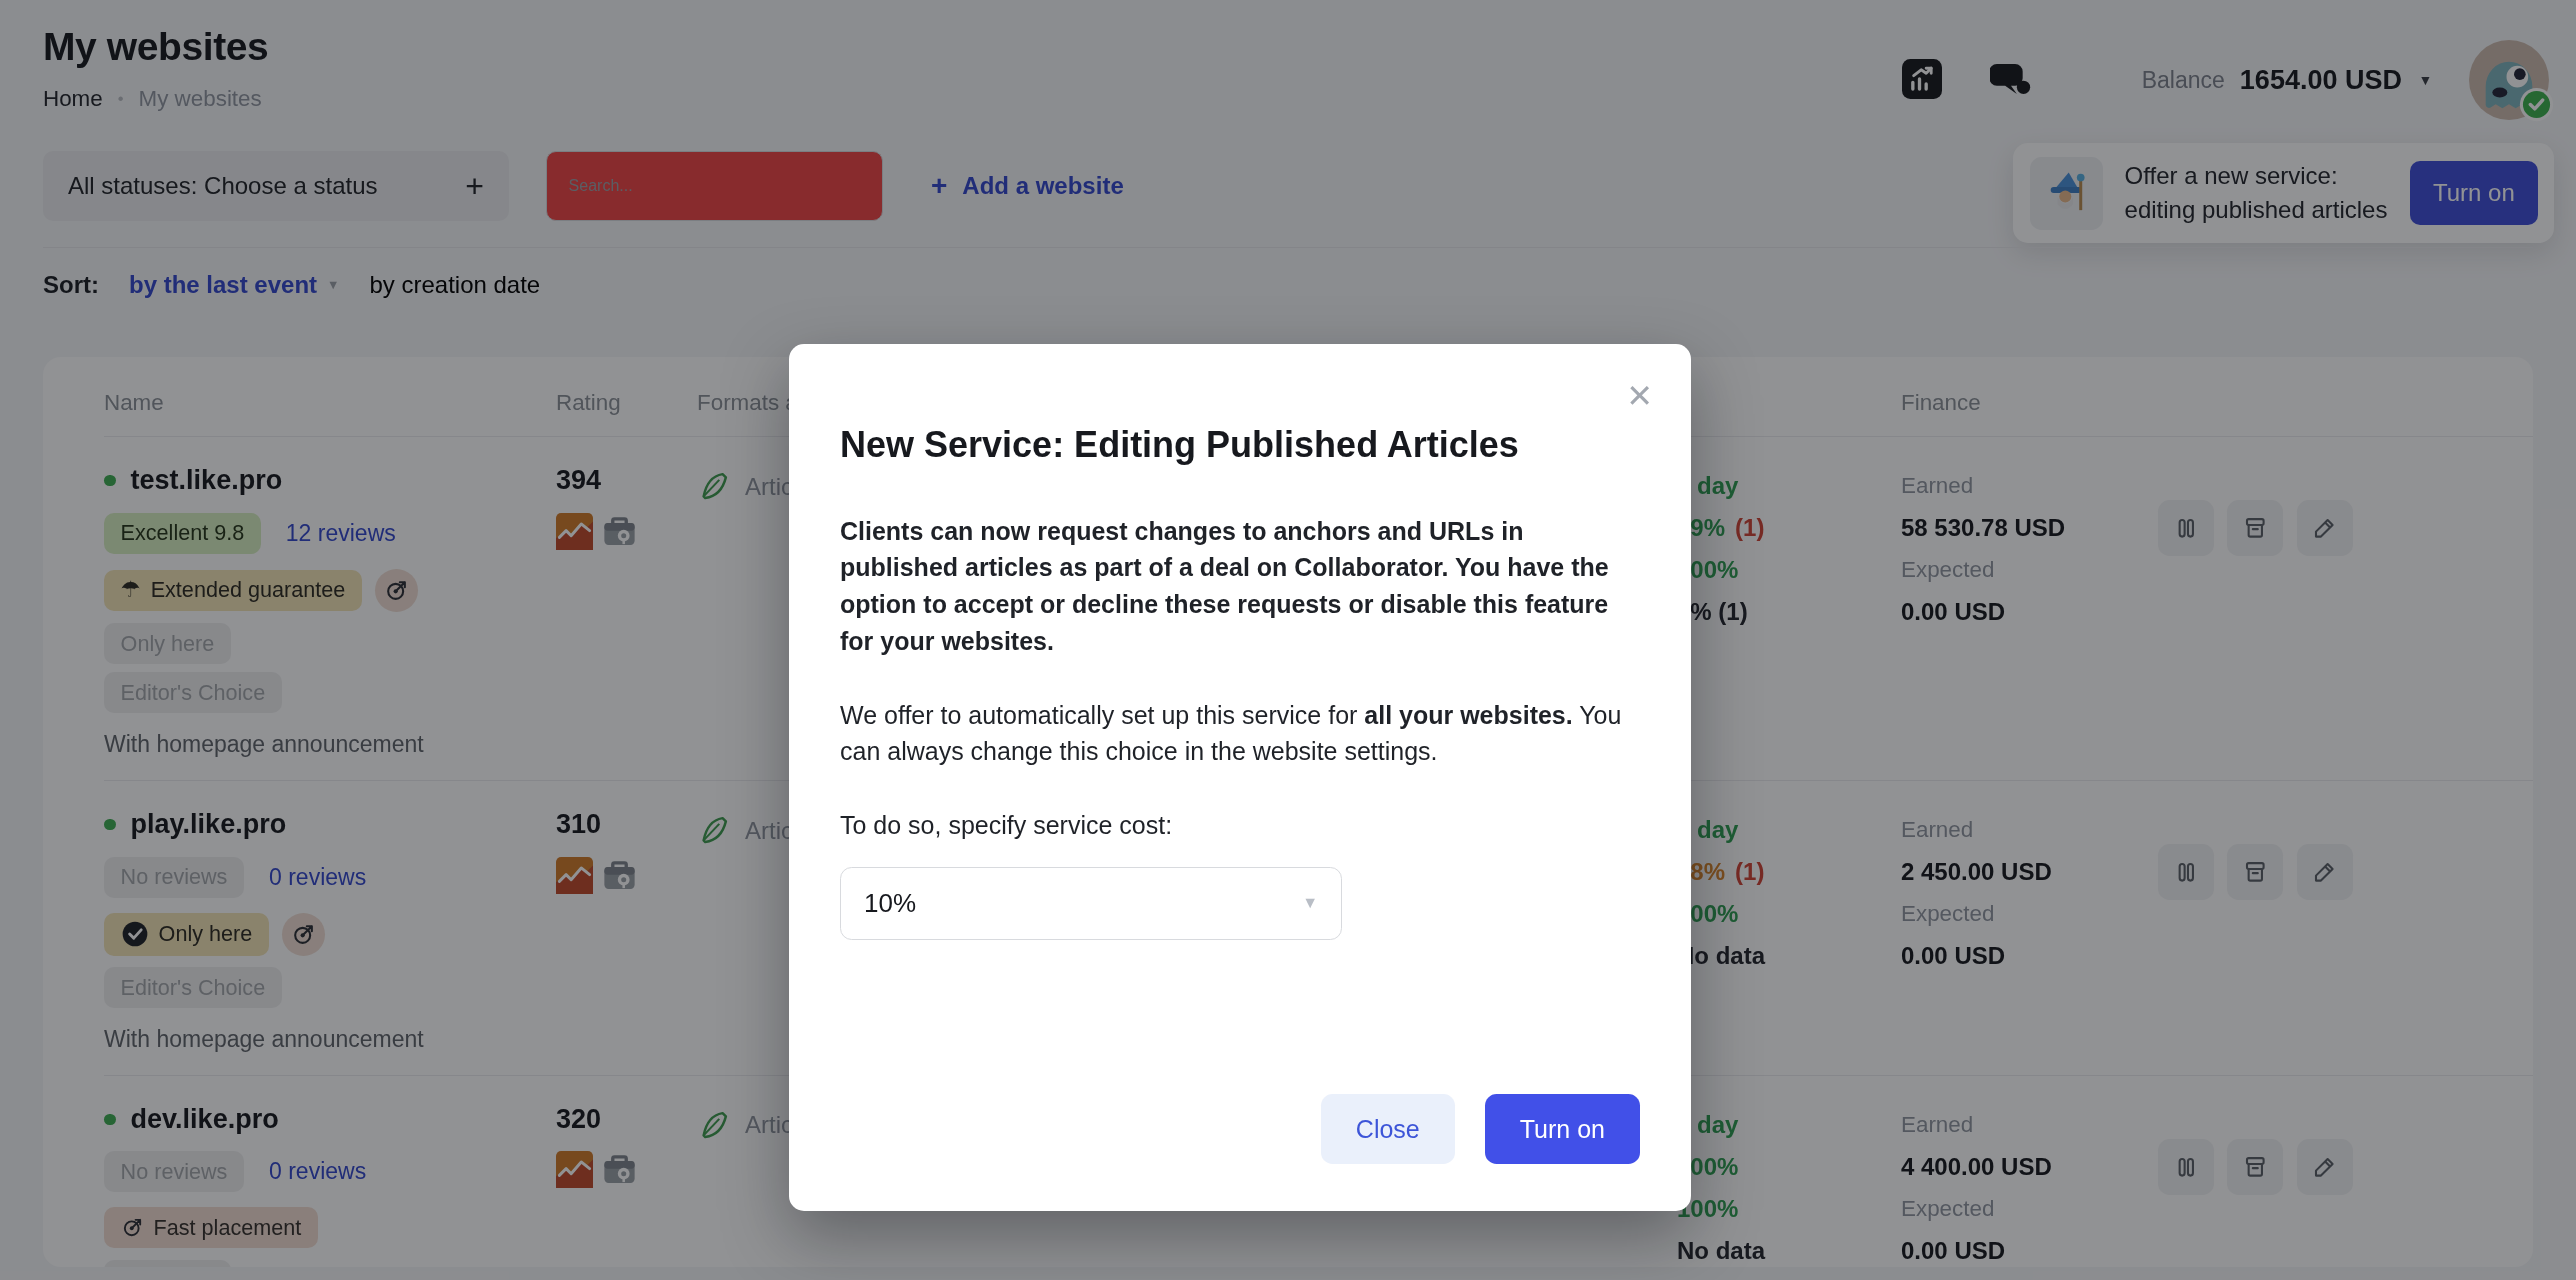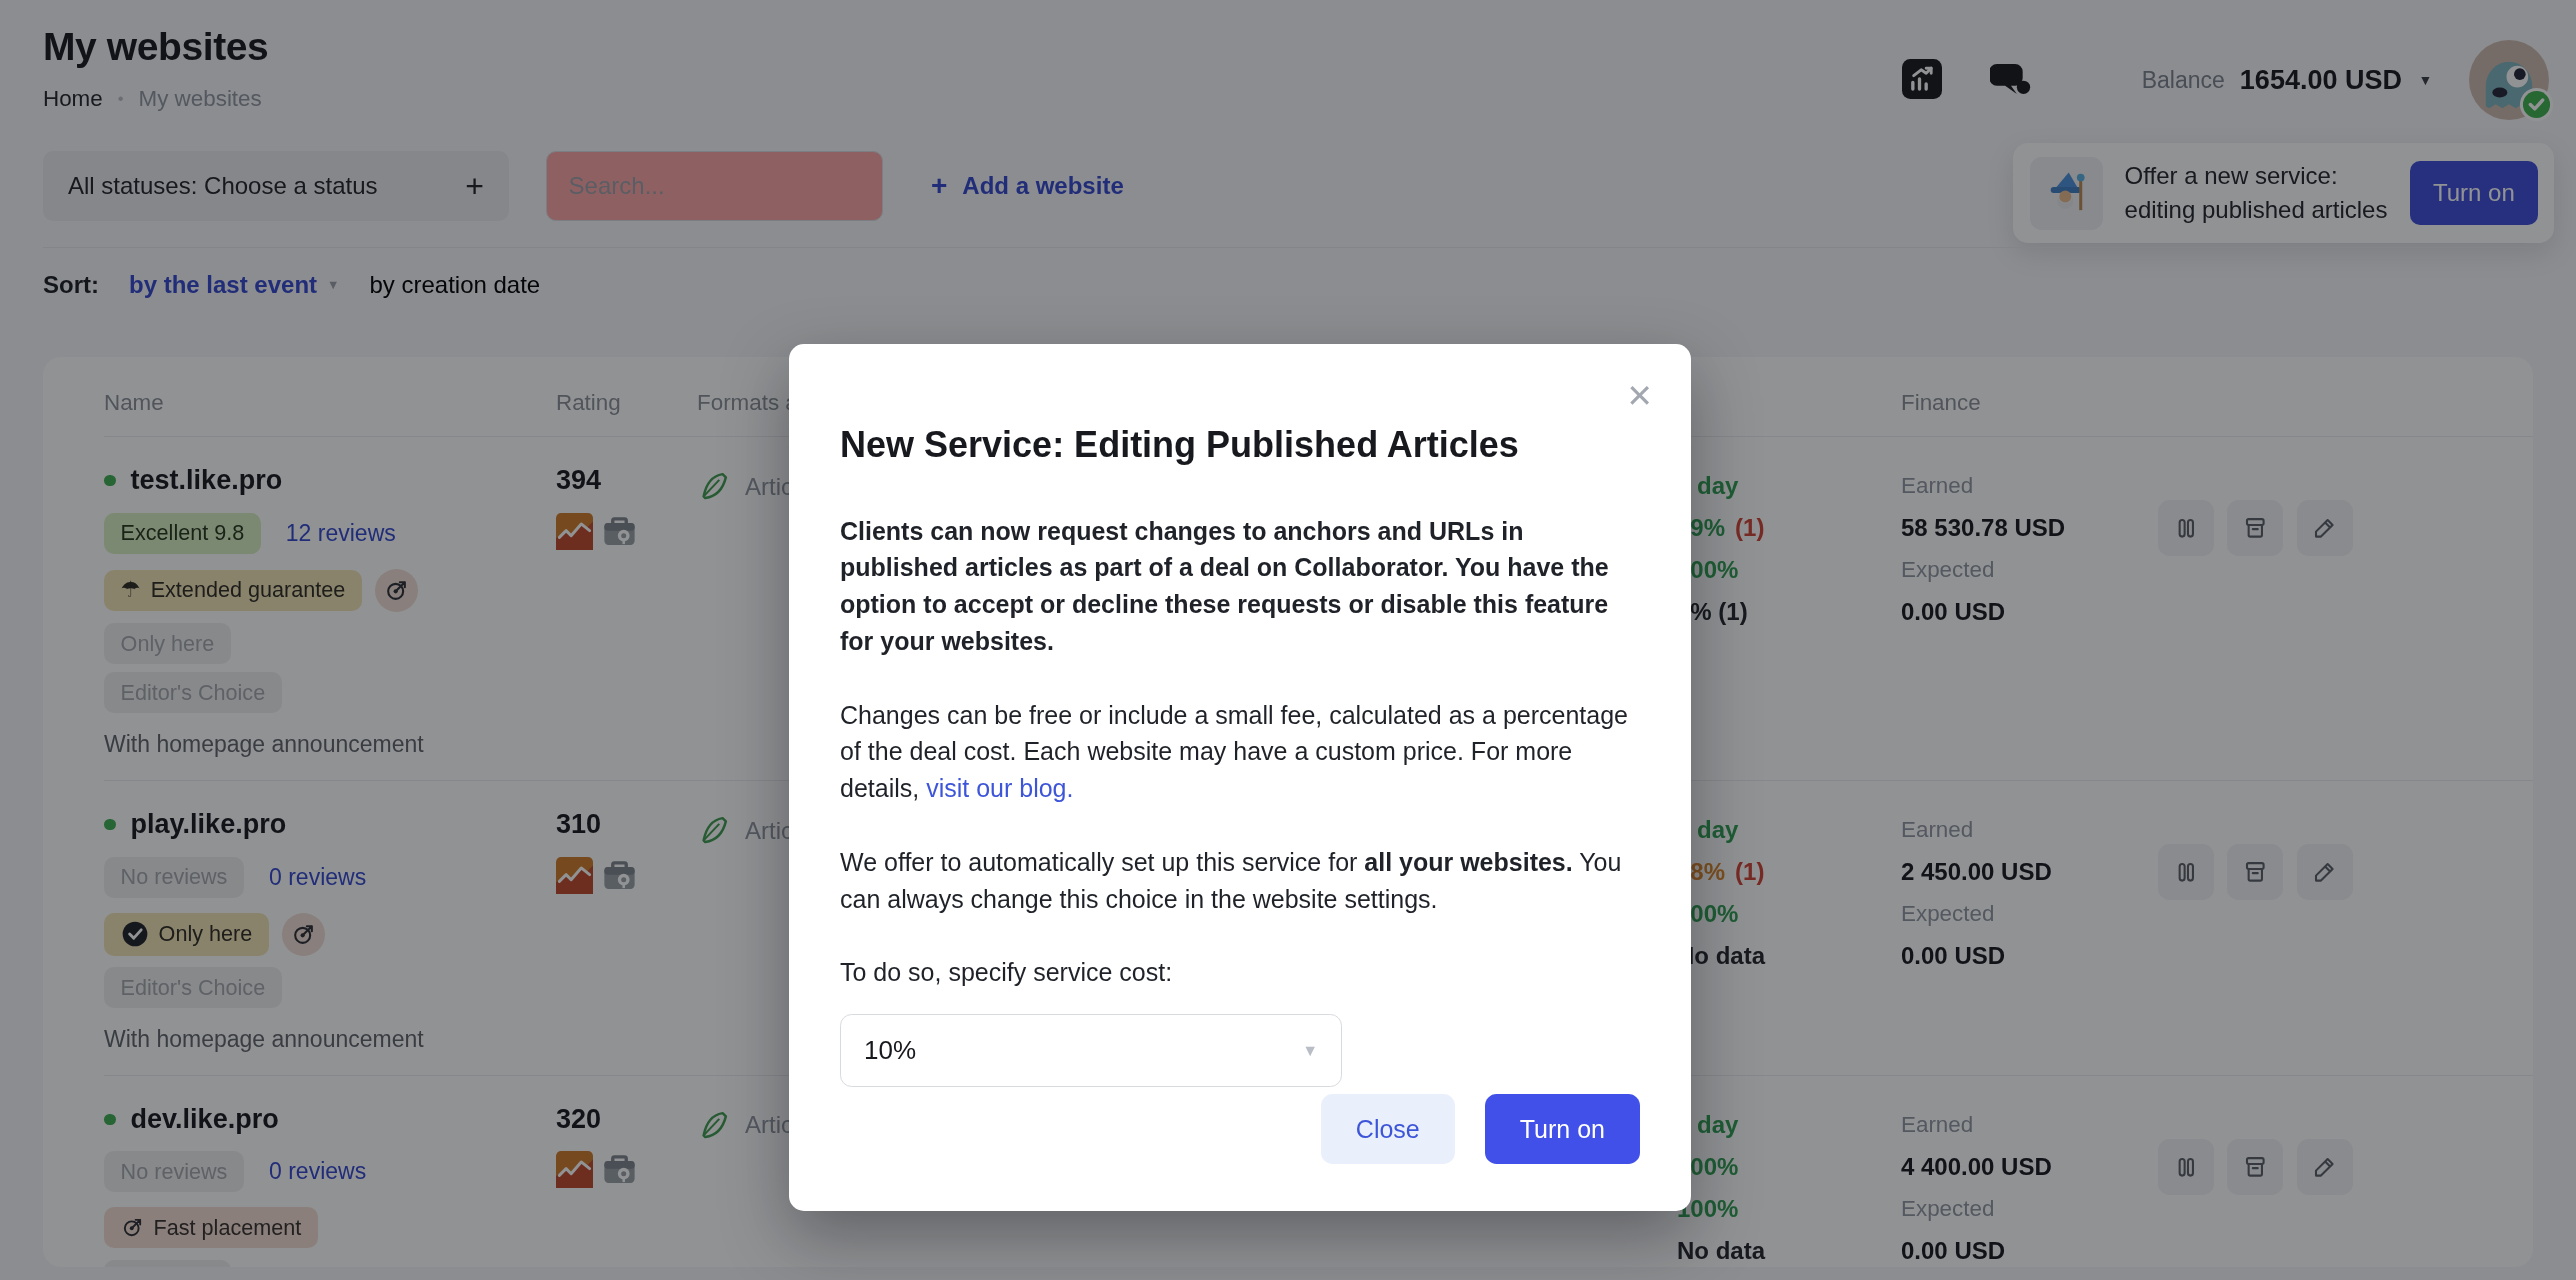--- a/index.html
+++ b/index.html
@@ -39,22 +39,22 @@
     display:flex; align-items:center; justify-content:center; }
   .toast-text { font-size:24px; line-height:1.4; color:#23262c; width:312px; }
   .toast-btn { margin-left:auto; background:#3f4ed8; color:#fff; font-size:24px; border:none;
     border-radius:10px; padding:18px 23px; cursor:pointer; white-space:nowrap; }
 
   
   .filter-row { position:absolute; left:43px; top:151px; display:flex; align-items:center; }
   .status-pill { width:466px; height:70px; background:#ebecee; border-radius:10px;
     display:flex; align-items:center; padding:0 25px; font-size:24px; color:#212429; cursor:pointer; }
   .status-plus { margin-left:auto; font-size:32px; font-weight:normal; color:#212429; }
-  .search-input { margin-left:37px; width:337px; height:70px; background:#fca5a5;
-    border:1.7px solid #d8dade; border-radius:10px; font-size:24px; color:#212429; padding:0 21.6px;
+  .search-input { margin-left:37px; width:337px; height:70px; background:#ef4444;
+    border:1.7px solid #d8dade; border-radius:10px; font-size:16px; color:#212429; padding:0 21.6px;
     font-family:"Liberation Sans",sans-serif; }
   .search-input::placeholder { color:#9ba0a8; }
   .add-website { margin-left:48px; display:flex; align-items:center; gap:15px; border:none; background:none;
     color:#3347cc; font-size:24px; font-weight:600; cursor:pointer; }
   .add-plus { font-size:28px; font-weight:bold; }
 
   .filter-hr { position:absolute; left:43px; right:43px; top:247px; height:0.8px; background:#e7e8ec; }
 
   .sort-row { position:absolute; left:43px; top:271px; display:flex; align-items:center; gap:30px; font-size:24px; }
   .sort-label { font-weight:bold; color:#1b1e24; }
@@ -525,21 +525,20 @@
 
   </div>
 </div>
 
 <div class="overlay"></div>
 
 <div class="modal">
   <button class="modal-close">✕</button>
   <div class="modal-title">New Service: Editing Published Articles</div>
   <p class="first">Clients can now request changes to anchors and URLs in published articles as part of a deal on Collaborator. You have the option to accept or decline these requests or disable this feature for your websites.</p>
-  <p><span>Changes can be free or include a small fee, calculated as a percentage of the deal cost. Each website may have a custom price. For more details, </span><span class="blog-link">visit our blog.</span></p>
   <p><span>We offer to automatically set up this service for </span><span class="emph">all your websites.</span><span> You can always change this choice in the website settings.</span></p>
   <p>To do so, specify service cost:</p>
   <div class="cost-select">
     <span>10%</span>
     <span class="select-caret">▼</span>
   </div>
   <div class="modal-footer">
     <button class="btn btn-close">Close</button>
     <button class="btn btn-turnon">Turn on</button>
   </div>

